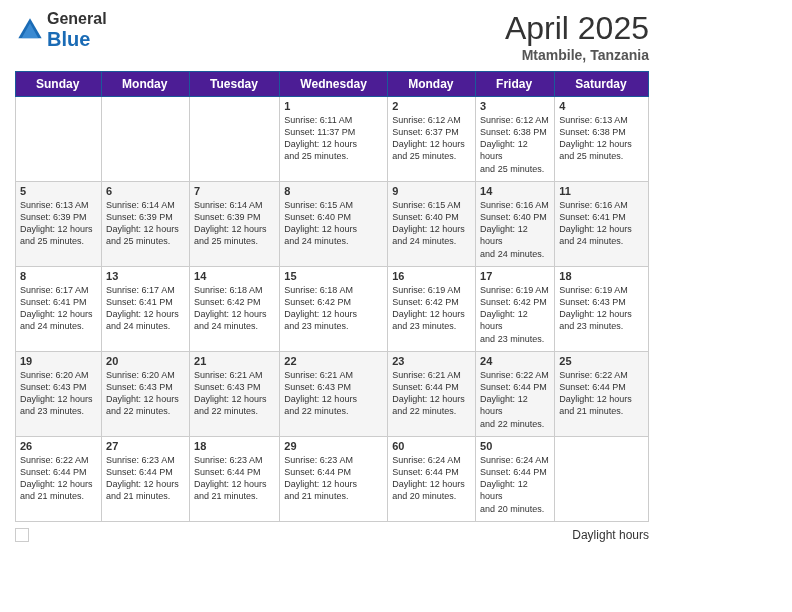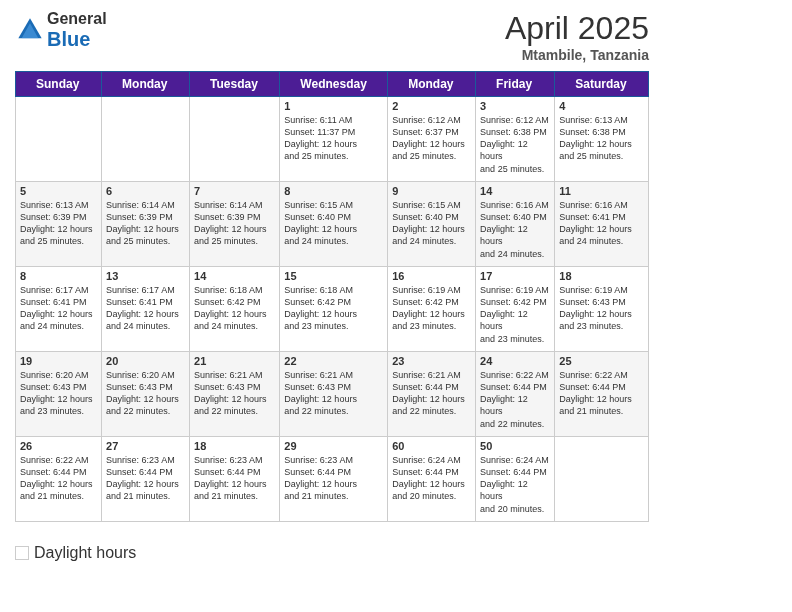--- a/index.html
+++ b/index.html
@@ -92,25 +92,26 @@
     }
     .day-detail {
       font-size: 9px;
       line-height: 1.35;
       color: #333;
     }
     .empty-cell {
       background: #fff !important;
     }
     .footer {
-      margin-top: 22px;
+      margin-top: 6px;
       display: flex;
       align-items: center;
-      font-size: 16px;
-      color: #333;
+      font-size: 12px;
+      color: #333;
+      justify-content: space-between;
     }
     .footer-box {
       width: 14px;
       height: 14px;
       border: 1px solid #ccc;
       margin-right: 5px;
       display: inline-block;
     }
   </style>
 </head>

